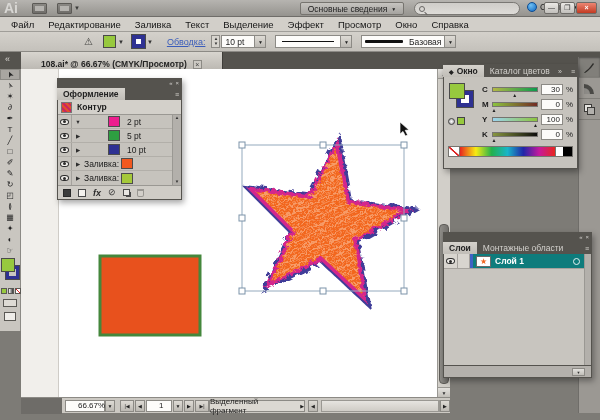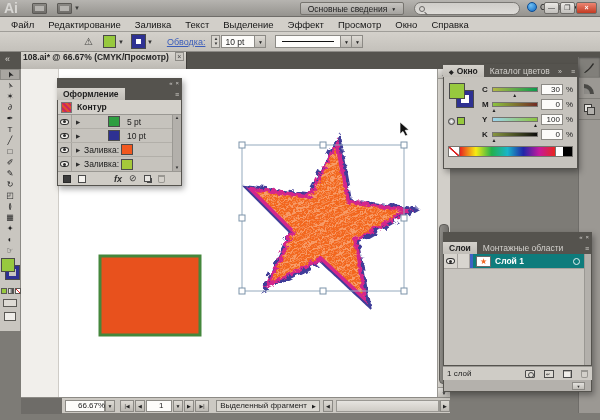--- a/index.html
+++ b/index.html
@@ -37,21 +37,21 @@
   .stroke-link{margin-left:14px;font-size:9px;color:#3b5dbb;text-decoration:underline;}
   .spinner{margin-left:6px;width:9px;height:13px;background:#d8d5cf;border:1px solid #8c8a85;display:flex;flex-direction:column;align-items:center;justify-content:center;font-size:4.5px;color:#333;line-height:1.1;}
   .field{height:13px;background:#fdfcfa;border:1px solid #8c8a85;display:flex;align-items:center;font-size:8.5px;padding:0 3px;}
   .dd-btn{width:11px;height:13px;background:linear-gradient(#dedbd5,#bcb9b3);border:1px solid #8c8a85;border-left:0;font-size:5px;text-align:center;line-height:12px;color:#222;}
   .line-sample{width:52px;height:1px;background:#111;}
   .line-sample2{width:46px;height:3px;background:#111;border-radius:1px;}
 
   
   .tabbar{left:0;top:52px;width:600px;height:17px;background:#55534e;}
   .tab-collapse{position:absolute;left:5px;top:2px;color:#d8d6d2;font-size:9px;}
-  .doc-tab{position:absolute;left:21px;top:0;height:17px;background:linear-gradient(#d8d5cf,#bcb9b3);border-right:1px solid #3f3d39;display:flex;align-items:flex-start;padding:0 2px;gap:6px;}
+  .doc-tab{position:absolute;left:21px;top:0;height:17px;background:linear-gradient(#d8d5cf,#bcb9b3);border-right:1px solid #3f3d39;display:flex;align-items:flex-end;padding:0 20px;gap:6px;}
   .doc-tab-label{font-size:8.5px;font-weight:bold;color:#242424;}
   .tab-close{width:9px;height:9px;border:1px solid #8c8a85;background:#ccc9c3;font-size:7px;line-height:7px;text-align:center;color:#444;}
 
   
   .toolbar{left:0;top:69px;width:21px;height:262px;background:#c9c6c0;border-right:1px solid #8c8a85;}
   .tool{width:20px;height:11px;display:flex;align-items:center;justify-content:center;font-size:8px;color:#242424;}
   .tool.active{background:#a9a6a1;box-shadow:inset 0 0 0 1px #8c8a85;}
   .g-rot{transform:rotate(-115deg);display:inline-block;}
   .tb-fillswatch{position:absolute;left:1px;top:189px;width:14px;height:14px;border:1px solid #4a4a4a;}
   .tb-strokeswatch{position:absolute;left:6px;top:197px;width:13px;height:13px;border:3px solid #2e3192;outline:1px solid #4a4a4a;background:#c9c6c0;}
@@ -91,21 +91,21 @@
   .tri{width:12px;text-align:center;font-size:5.5px;color:#2e2e2e;}
   .ap-sw{width:12px;height:11px;border:1px solid #4c4c4c;}
   .ap-sp{width:24px;}
   .ap-wlabel{font-size:8.5px;margin-left:7px;}
   .ap-flabel{font-size:8.5px;width:37px;}
   .ap-scroll{position:absolute;right:0;top:0;bottom:0;width:9px;background:#b3b0ab;border-left:1px solid #9a9893;font-size:4.5px;color:#333;text-align:center;}
   .ap-scroll .dn{position:absolute;bottom:1px;left:0;right:0;}
   .ap-footer{height:14px;background:#cfccc6;border-top:1px solid #9a9893;display:flex;align-items:center;gap:7px;padding-left:5px;}
   .ic-sqf{width:8px;height:8px;background:#3c3c3c;border:1px solid #2a2a2a;}
   .ic-sqo{width:8px;height:8px;background:#f4f2ee;border:1px solid #4a4a4a;}
-  .fx{font-size:9px;font-style:italic;font-weight:bold;color:#2e2e2e;margin-left:21px;}
+  .fx{font-size:9px;font-style:italic;font-weight:bold;color:#2e2e2e;}
   .ic-clear{font-size:9px;color:#3a3a3a;line-height:1;}
   .ic-dup{width:7px;height:7px;border:1px solid #4a4a4a;background:#e8e6e2;box-shadow:2px 2px 0 -1px #4a4a4a;}
   .ic-trash{width:7px;height:8px;border:1px solid #6e6c68;border-top-width:2px;border-radius:0 0 2px 2px;background:#d8d5cf;opacity:.55;}
 
   
   .cp{left:443px;top:64px;width:135px;}
   .cp-body{background:#c6c3bd;border:1px solid #55534e;border-top:0;padding:5px 4px 4px 4px;position:relative;}
   .cp-fill{position:absolute;left:5px;top:6px;width:16px;height:16px;border:1px solid #4a4a4a;z-index:2;}
   .cp-stroke{position:absolute;left:13px;top:14px;width:16px;height:16px;border:4px solid #2e3192;outline:1px solid #4a4a4a;background:#fff;}
   .cp-gamut{position:absolute;left:4px;top:40px;display:flex;align-items:center;gap:2px;}
@@ -156,21 +156,21 @@
   .lp-frame{height:12px;background:#b4b1ac;border:1px solid #55534e;border-top:0;position:relative;}
   .lp-grip{position:absolute;right:6px;top:2px;width:13px;height:8px;background:linear-gradient(#e3e1dd,#c2bfb9);border:1px solid #8c8a85;font-size:4px;text-align:center;line-height:7px;color:#333;}
 
   
   .statusbar{left:21px;top:397px;width:429px;height:16px;background:#ccc9c3;border-top:1px solid #8c8a85;display:flex;align-items:center;z-index:2;}
   .sb-dark{position:absolute;left:0;top:0;width:41px;height:16px;background:#6e6c68;}
   .sb-zoom{margin-left:44px;}
   .sb-field{height:12px;background:#fdfcfa;border:1px solid #8c8a85;font-size:8px;display:flex;align-items:center;padding:0 12px;}
   .sb-btn{width:10px;height:12px;background:linear-gradient(#dedbd5,#bcb9b3);border:1px solid #8c8a85;font-size:5px;text-align:center;line-height:11px;color:#222;}
   .sb-nav{display:flex;margin-left:5px;gap:1px;align-items:center;}
-  .sb-status{margin-left:7px;width:104px;height:12px;background:#dbd8d2;border:1px solid #8c8a85;display:flex;align-items:center;justify-content:center;gap:5px;font-size:8px;}
+  .sb-status{width:96px;height:12px;background:#dbd8d2;border:1px solid #8c8a85;display:flex;align-items:center;justify-content:center;gap:5px;font-size:8px;}
   .hscroll{margin-left:3px;flex:1;height:12px;background:#d2cfc9;border:1px solid #9a9893;display:flex;}
   .hs-thumb{flex:1;background:linear-gradient(#e6e4e0,#cfccc6);border-right:1px solid #9a9893;}
 </style>
 </head>
 <body>
 
 <div class="abs titlebar">
   <span class="ai-logo">Ai</span>
   <span class="tb-icon"></span>
   <span class="tb-icon"></span>
@@ -217,20 +217,24 @@
   <span class="spinner">
       <span>▲</span>
       <span>▼</span>
     </span>
   <span class="field" style="width:34px;margin-left:1px">10 pt</span>
   <span class="dd-btn">▼</span>
   <span class="field" style="width:66px;margin-left:9px;justify-content:center">
       <span class="line-sample"></span>
     </span>
   <span class="dd-btn">▼</span>
+  <span class="field" style="width:84px;margin-left:9px;gap:6px">
+    <span class="line-sample2"></span>
+    <span>Базовая</span>
+  </span>
   <span class="dd-btn">▼</span>
 </div>
 
 <div class="abs tabbar">
   <span class="tab-collapse">«</span>
   <div class="doc-tab">
     <span class="doc-tab-label">108.ai* @ 66.67% (CMYK/Просмотр)</span>
     <span class="tab-close">×</span>
   </div>
 </div>
@@ -363,20 +367,29 @@
   <div class="ap-body">
     <div class="ap-header">
       <span class="ap-thumb"></span>
       <span style="font-weight:bold;font-size:8.5px">Контур</span>
     </div>
     <div class="ap-rows">
       <div class="ap-row">
         <span class="eye-cell">
             <span class="eye"></span>
           </span>
+        <span class="tri">▼</span>
+        <span class="ap-sp"></span>
+        <span class="ap-sw" style="background-color: rgb(236, 30, 142);"></span>
+        <span class="ap-wlabel">2 pt</span>
+      </div>
+      <div class="ap-row">
+        <span class="eye-cell">
+            <span class="eye"></span>
+          </span>
         <span class="tri">▶</span>
         <span class="ap-sp"></span>
         <span class="ap-sw" style="background-color: rgb(46, 158, 65);"></span>
         <span class="ap-wlabel">5 pt</span>
       </div>
       <div class="ap-row">
         <span class="eye-cell">
             <span class="eye"></span>
           </span>
         <span class="tri">▶</span>
@@ -515,27 +528,20 @@
       <span class="l-accent"></span>
       <span class="l-main">
         <span class="l-thumb"><span style="color: rgb(242, 102, 31);">★</span></span>
         <span class="l-name">Слой 1</span>
         <span class="l-target"></span>
         <span class="l-selbox"></span>
       </span>
     </div>
     <div class="lp-scroll"></div>
   </div>
-  <div class="lp-footer">
-    <span class="lp-count">1 слой</span>
-    <span class="ic-clip"></span>
-    <span class="ic-sub"></span>
-    <span class="ic-new"></span>
-    <span class="ic-trash"></span>
-  </div>
   <div class="lp-frame">
     <span class="lp-grip">▼</span>
   </div>
 </div>
 
 <div class="abs statusbar">
   <div class="sb-dark"></div>
   <span class="sb-field sb-zoom" style="width:40px">66.67%</span>
   <span class="sb-btn">▼</span>
   <div class="sb-nav">

